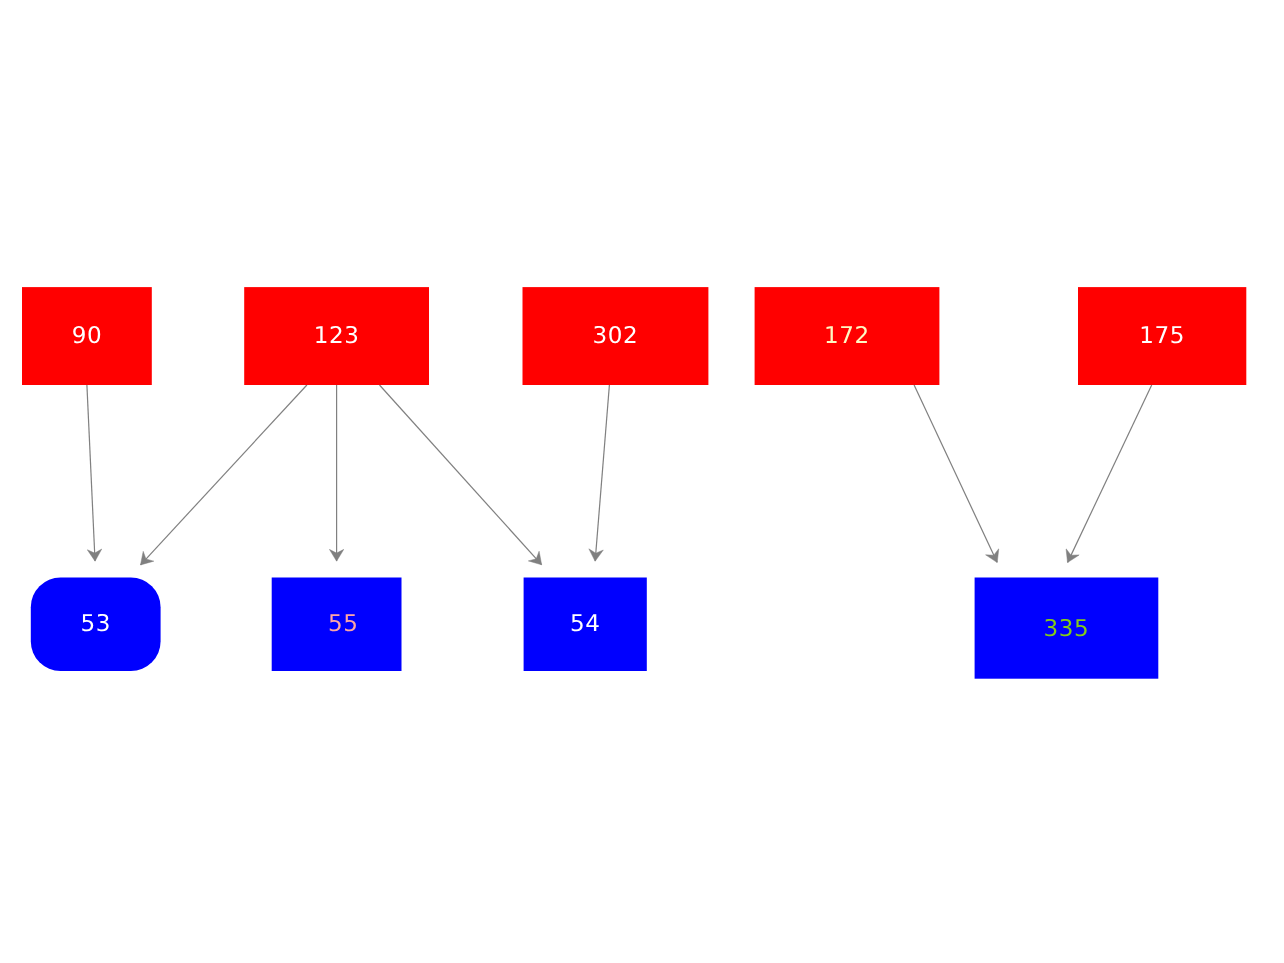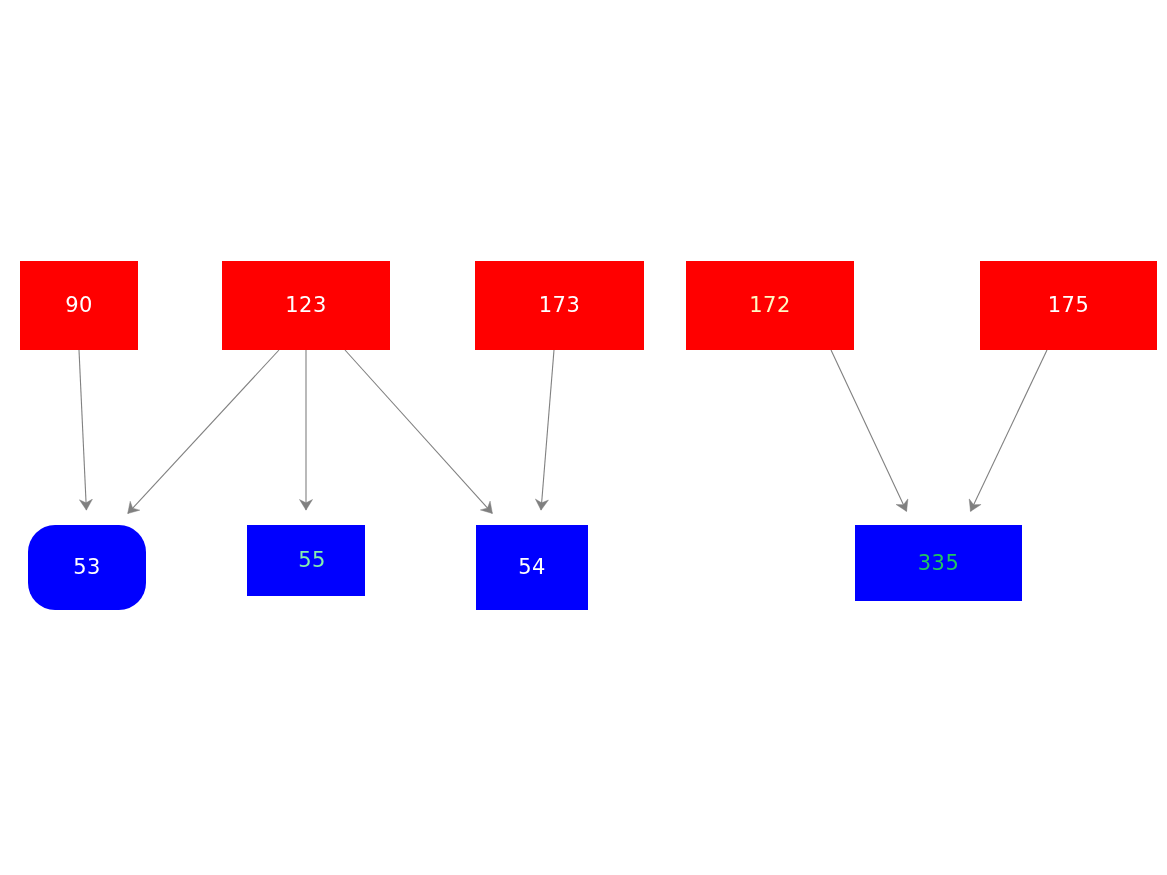--- a/index.html
+++ b/index.html
@@ -68,35 +68,35 @@
   </svg>
 
   <div id="nodes-layer">
       <div class="node" style="left: 20px; top: 261px; width: 118px; height: 89px; background: rgb(255, 0, 0); color: rgb(255, 255, 255);">
         <span class="node-label">90</span>
       </div>
       <div class="node" style="left: 222px; top: 261px; width: 168px; height: 89px; background: rgb(255, 0, 0); color: rgb(255, 255, 255);">
         <span class="node-label">123</span>
       </div>
       <div class="node" style="left: 475px; top: 261px; width: 169px; height: 89px; background: rgb(255, 0, 0); color: rgb(255, 255, 255);">
-        <span class="node-label">173</span>
+        <span class="node-label">302</span>
       </div>
       <div class="node" style="left: 686px; top: 261px; width: 168px; height: 89px; background: rgb(255, 0, 0); color: #fef9c3;">
         <span class="node-label">172</span>
       </div>
-      <div class="node" style="left: 980px; top: 261px; width: 177px; height: 89px; background: rgb(255, 0, 0); color: rgb(255, 255, 255);">
+      <div class="node" style="left: 980px; top: 261px; width: 153px; height: 89px; background: rgb(255, 0, 0); color: rgb(255, 255, 255);">
         <span class="node-label">175</span>
       </div>
       <div class="node" style="left: 28px; top: 525px; width: 118px; height: 85px; background: rgb(0, 0, 255); color: rgb(255, 255, 255); border-radius: 27px;">
         <span class="node-label">53</span>
       </div>
-      <div class="node" style="left: 247px; top: 525px; width: 118px; height: 71px; background: rgb(0, 0, 255); color: #86efac; padding-left: 12px;">
+      <div class="node" style="left: 247px; top: 525px; width: 118px; height: 85px; background: rgb(0, 0, 255); color: #fca5a5; padding-left: 12px;">
         <span class="node-label">55</span>
       </div>
       <div class="node" style="left: 476px; top: 525px; width: 112px; height: 85px; background: rgb(0, 0, 255); color: rgb(255, 255, 255);">
         <span class="node-label">54</span>
       </div>
-      <div class="node" style="left: 855px; top: 525px; width: 167px; height: 76px; background: rgb(0, 0, 255); color: #22c55e;">
+      <div class="node" style="left: 886px; top: 525px; width: 167px; height: 92px; background: rgb(0, 0, 255); color: #84cc16;">
         <span class="node-label">335</span>
       </div>
     </div>
 
 </div>
 
 </body></html>

